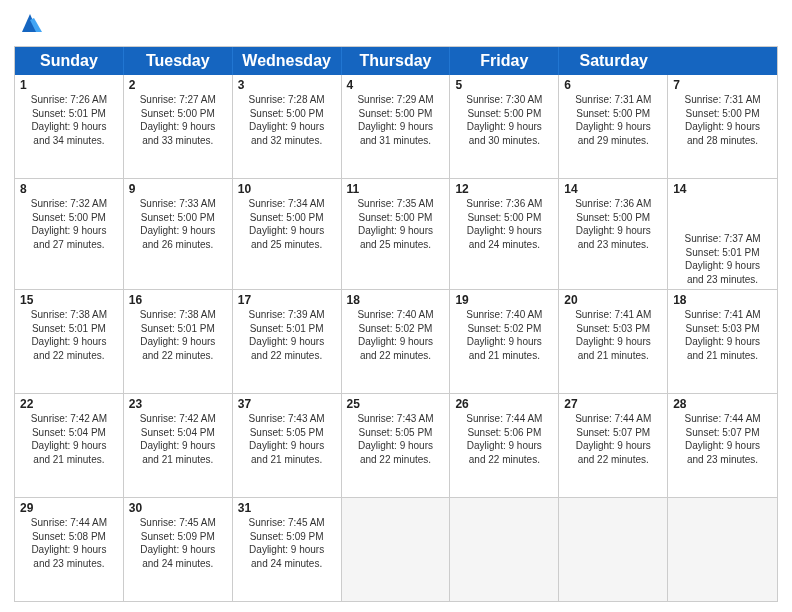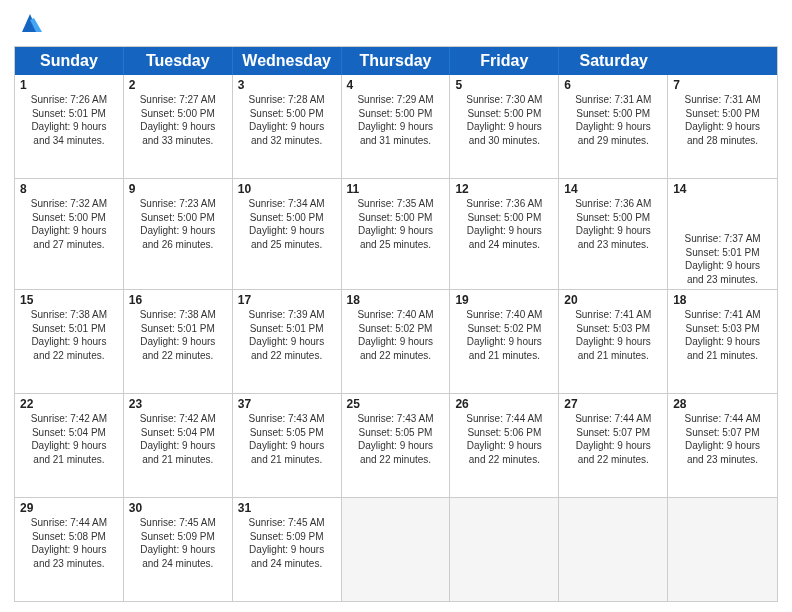--- a/index.html
+++ b/index.html
@@ -196,21 +196,21 @@
         <div class="cal-row">
           <div class="cal-cell">
             <span class="day-num">8</span>
             <div class="cell-text" style="white-space: pre-line;">Sunrise: 7:32 AM
 Sunset: 5:00 PM
 Daylight: 9 hours
 and 27 minutes.</div>
           </div>
           <div class="cal-cell">
             <span class="day-num">9</span>
-            <div class="cell-text" style="white-space: pre-line;">Sunrise: 7:23 AM
+            <div class="cell-text" style="white-space: pre-line;">Sunrise: 7:33 AM
 Sunset: 5:00 PM
 Daylight: 9 hours
 and 26 minutes.</div>
           </div>
           <div class="cal-cell">
             <span class="day-num">10</span>
             <div class="cell-text" style="white-space: pre-line;">Sunrise: 7:34 AM
 Sunset: 5:00 PM
 Daylight: 9 hours
 and 25 minutes.</div>

